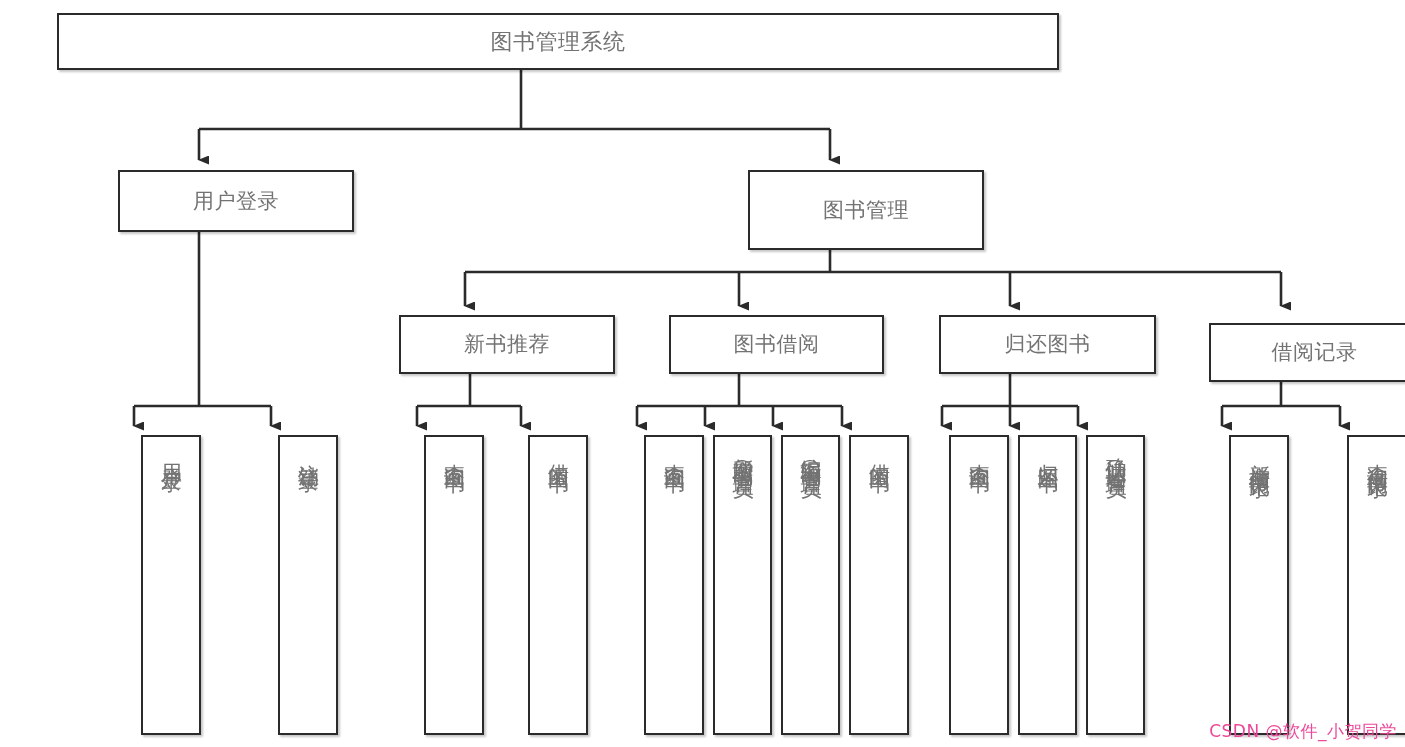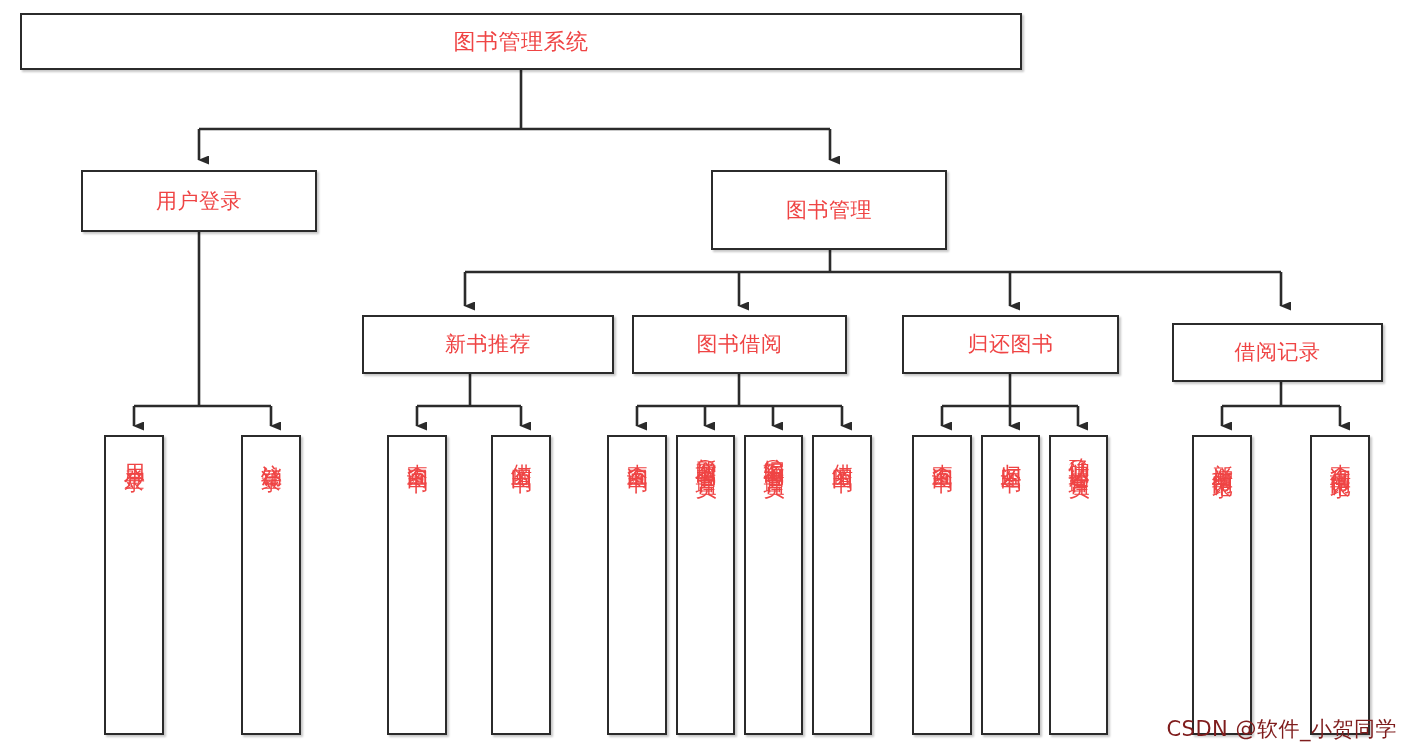--- a/index.html
+++ b/index.html
@@ -27,22 +27,23 @@
   }
   .node {
     position: absolute;
     box-sizing: border-box;
     background: #ffffff;
     border: 2px solid #2b2b2b;
     box-shadow: 2px 2px 2px rgba(0,0,0,0.22);
     display: flex;
     align-items: center;
     justify-content: center;
-    color: #ef4444;
+    color: #737373;
     z-index: 2;
+    margin-left: 37px;
   }
   .node .label {
     display: block;
     text-align: center;
     line-height: 1.15;
     white-space: nowrap;
   }
   .node.horiz .label {
     font-size: 21px;
     letter-spacing: 0.5px;
@@ -63,22 +64,22 @@
     white-space: nowrap;
     line-height: 1;
   }
   .node.vert.tall-text {
     padding-top: 4px;
   }
   .watermark {
     position: absolute;
     right: 8px;
     bottom: 4px;
-    font-size: 21px;
-    color: #7f1d1d;
+    font-size: 17px;
+    color: #ec4899;
     letter-spacing: 0.5px;
     z-index: 3;
     white-space: nowrap;
     margin-left: 38px;
   }
 </style>
 </head>
 <body>
 
 <div id="canvas">
@@ -137,21 +138,21 @@
     <span class="label">图书管理系统</span>
   </div>
 
   <div class="node horiz" style="left:81px; top:170px; width:236px; height:62px;">
     <span class="label">用户登录</span>
   </div>
   <div class="node horiz" style="left:711px; top:170px; width:236px; height:80px;">
     <span class="label">图书管理</span>
   </div>
 
-  <div class="node horiz" style="left:362px; top:315px; width:252px; height:59px;">
+  <div class="node horiz" style="left:362px; top:315px; width:216px; height:59px;">
     <span class="label">新书推荐</span>
   </div>
   <div class="node horiz" style="left:632px; top:315px; width:215px; height:59px;">
     <span class="label">图书借阅</span>
   </div>
   <div class="node horiz" style="left:902px; top:315px; width:217px; height:59px;">
     <span class="label">归还图书</span>
   </div>
   <div class="node horiz" style="left:1172px; top:323px; width:211px; height:59px;">
     <span class="label">借阅记录</span>

